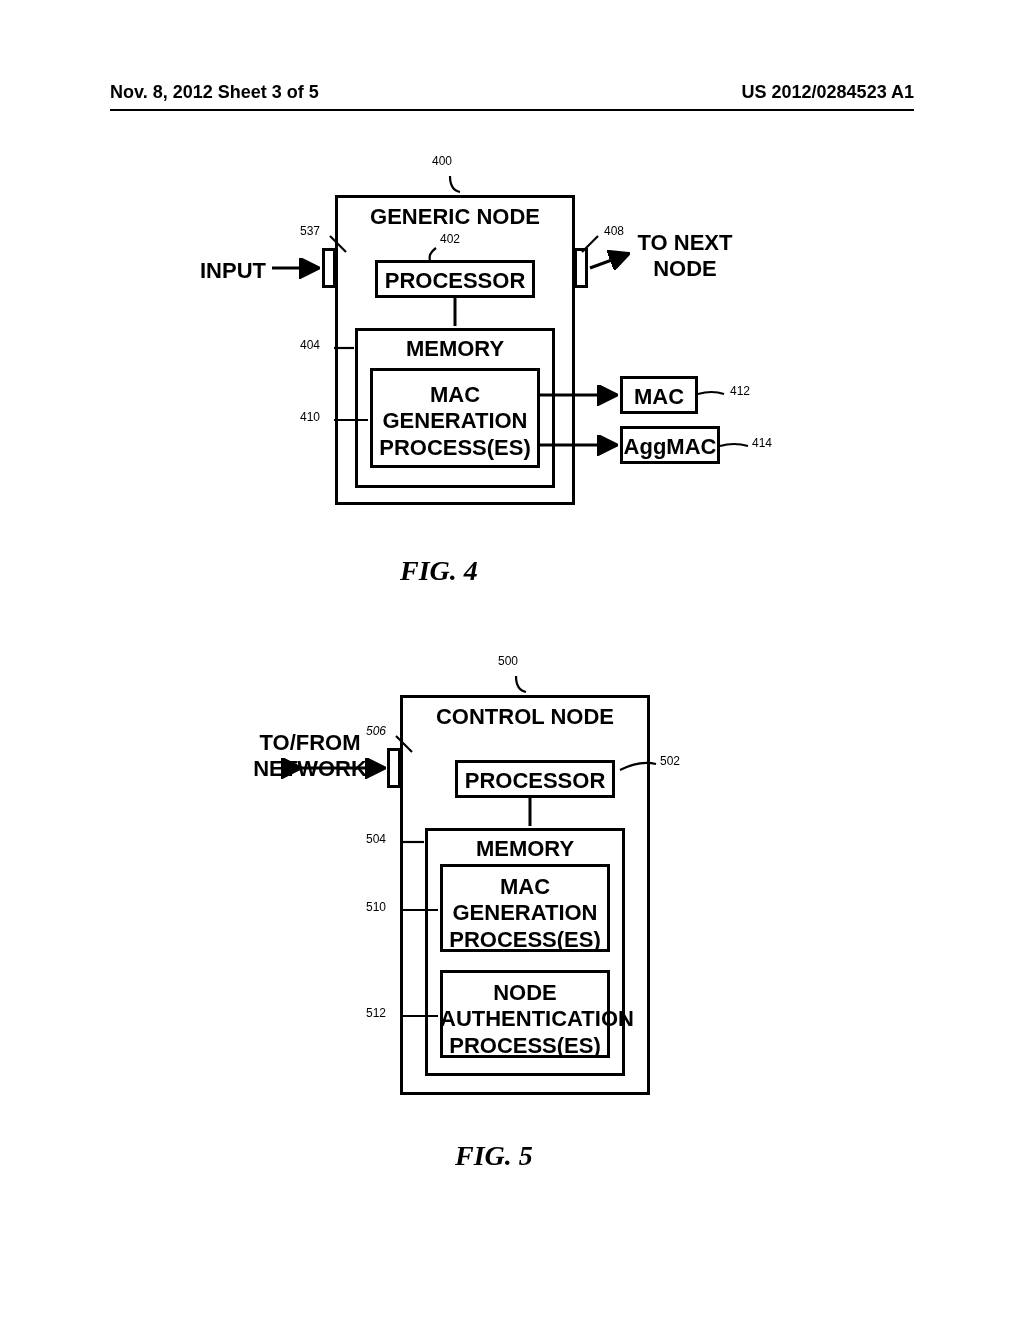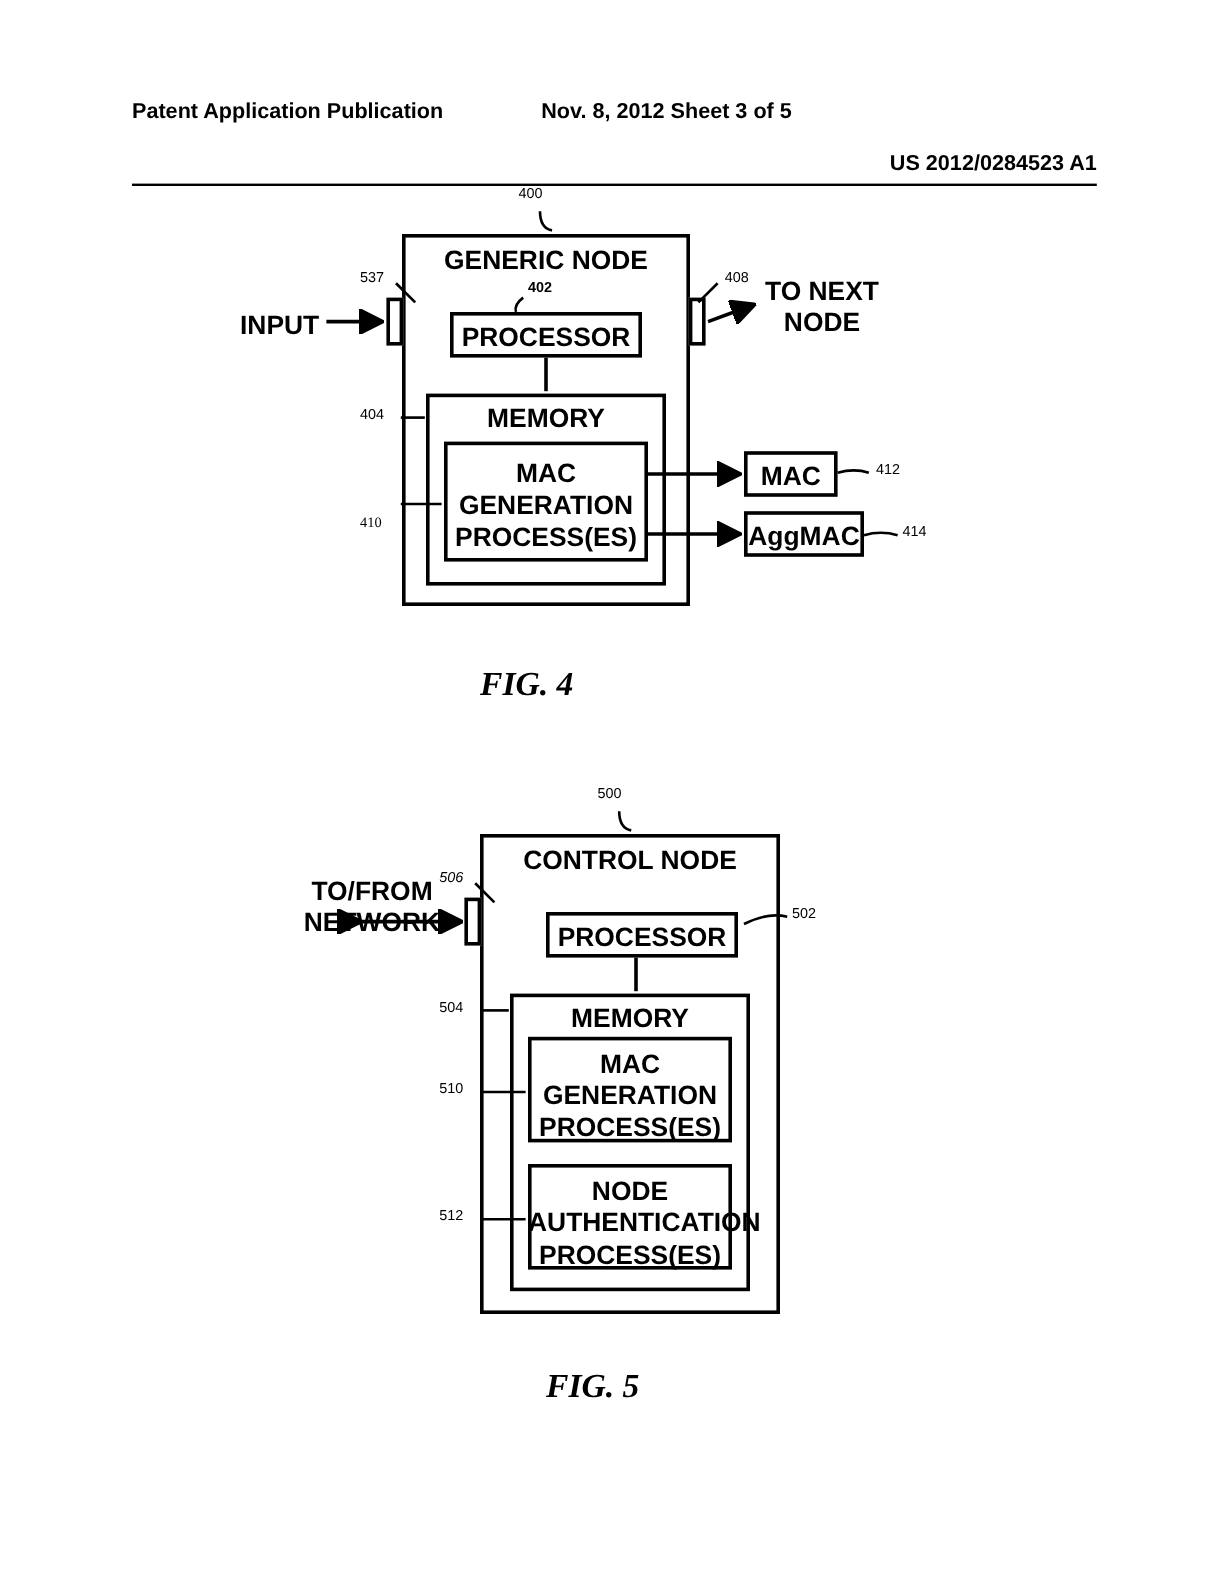--- a/index.html
+++ b/index.html
@@ -16,21 +16,21 @@
     left: 110px;
     right: 110px;
     display: flex;
     justify-content: space-between;
     font-size: 18px;
     font-weight: bold;
     border-bottom: 2px solid #000;
     padding-bottom: 6px;
   }
   .header .mid { font-weight: bold; }
-  .header .right { font-weight: bold; margin-top: 44px; }
+  .header .right { font-weight: bold; }
 
   .canvas {
     position: absolute;
     top: 140px;
     left: 0;
     width: 1024px;
     height: 1180px;
   }
   .box {
     position: absolute;
@@ -69,21 +69,20 @@
     width: 14px;
     height: 40px;
     border: 3px solid #000;
     background: #fff;
   }
 </style>
 </head>
 <body>
 
 <div class="header">
-  <span>Patent Application Publication</span>
   <span class="mid">Nov. 8, 2012  Sheet 3 of 5</span>
   <span class="right">US 2012/0284523 A1</span>
 </div>
 
 <div class="canvas">
 
   <div class="box" style="left:335px; top:55px; width:240px; height:310px;"></div>
   <div class="label" style="left:335px; top:64px; width:240px;">GENERIC NODE</div>
 
   <div class="port" style="left:322px; top:108px;"></div>
@@ -104,25 +103,25 @@
   <div class="label" style="left:620px; top:244px; width:78px;">MAC</div>
 
   <div class="box" style="left:620px; top:286px; width:100px; height:38px;"></div>
   <div class="label" style="left:620px; top:294px; width:100px;">AggMAC</div>
 
   <div class="label" style="left:198px; top:118px; width:70px;">INPUT</div>
   <div class="label" style="left:630px; top:90px; width:110px; white-space:pre-line;">TO NEXT
 NODE</div>
 
   <div class="reflbl" style="left:432px; top:14px;">400</div>
-  <div class="reflbl" style="left:440px; top:92px;font-weight:bold;">402</div>
+  <div class="reflbl" style="left:440px; top:92px;">402</div>
   <div class="reflbl" style="left:300px; top:198px;">404</div>
   <div class="reflbl" style="left:300px; top:84px;">537</div>
   <div class="reflbl" style="left:604px; top:84px;">408</div>
-  <div class="reflbl" style="left:300px; top:288px;font-family:Liberation Serif, serif;">410</div>
+  <div class="reflbl" style="left:300px; top:270px;">410</div>
   <div class="reflbl" style="left:730px; top:244px;">412</div>
   <div class="reflbl" style="left:752px; top:296px;">414</div>
 
   <div class="fig" style="left:400px; top:415px;">FIG.  4</div>
 
   <div class="box" style="left:400px; top:555px; width:250px; height:400px;"></div>
   <div class="label" style="left:400px; top:564px; width:250px;">CONTROL NODE</div>
 
   <div class="port" style="left:387px; top:608px;"></div>
 

